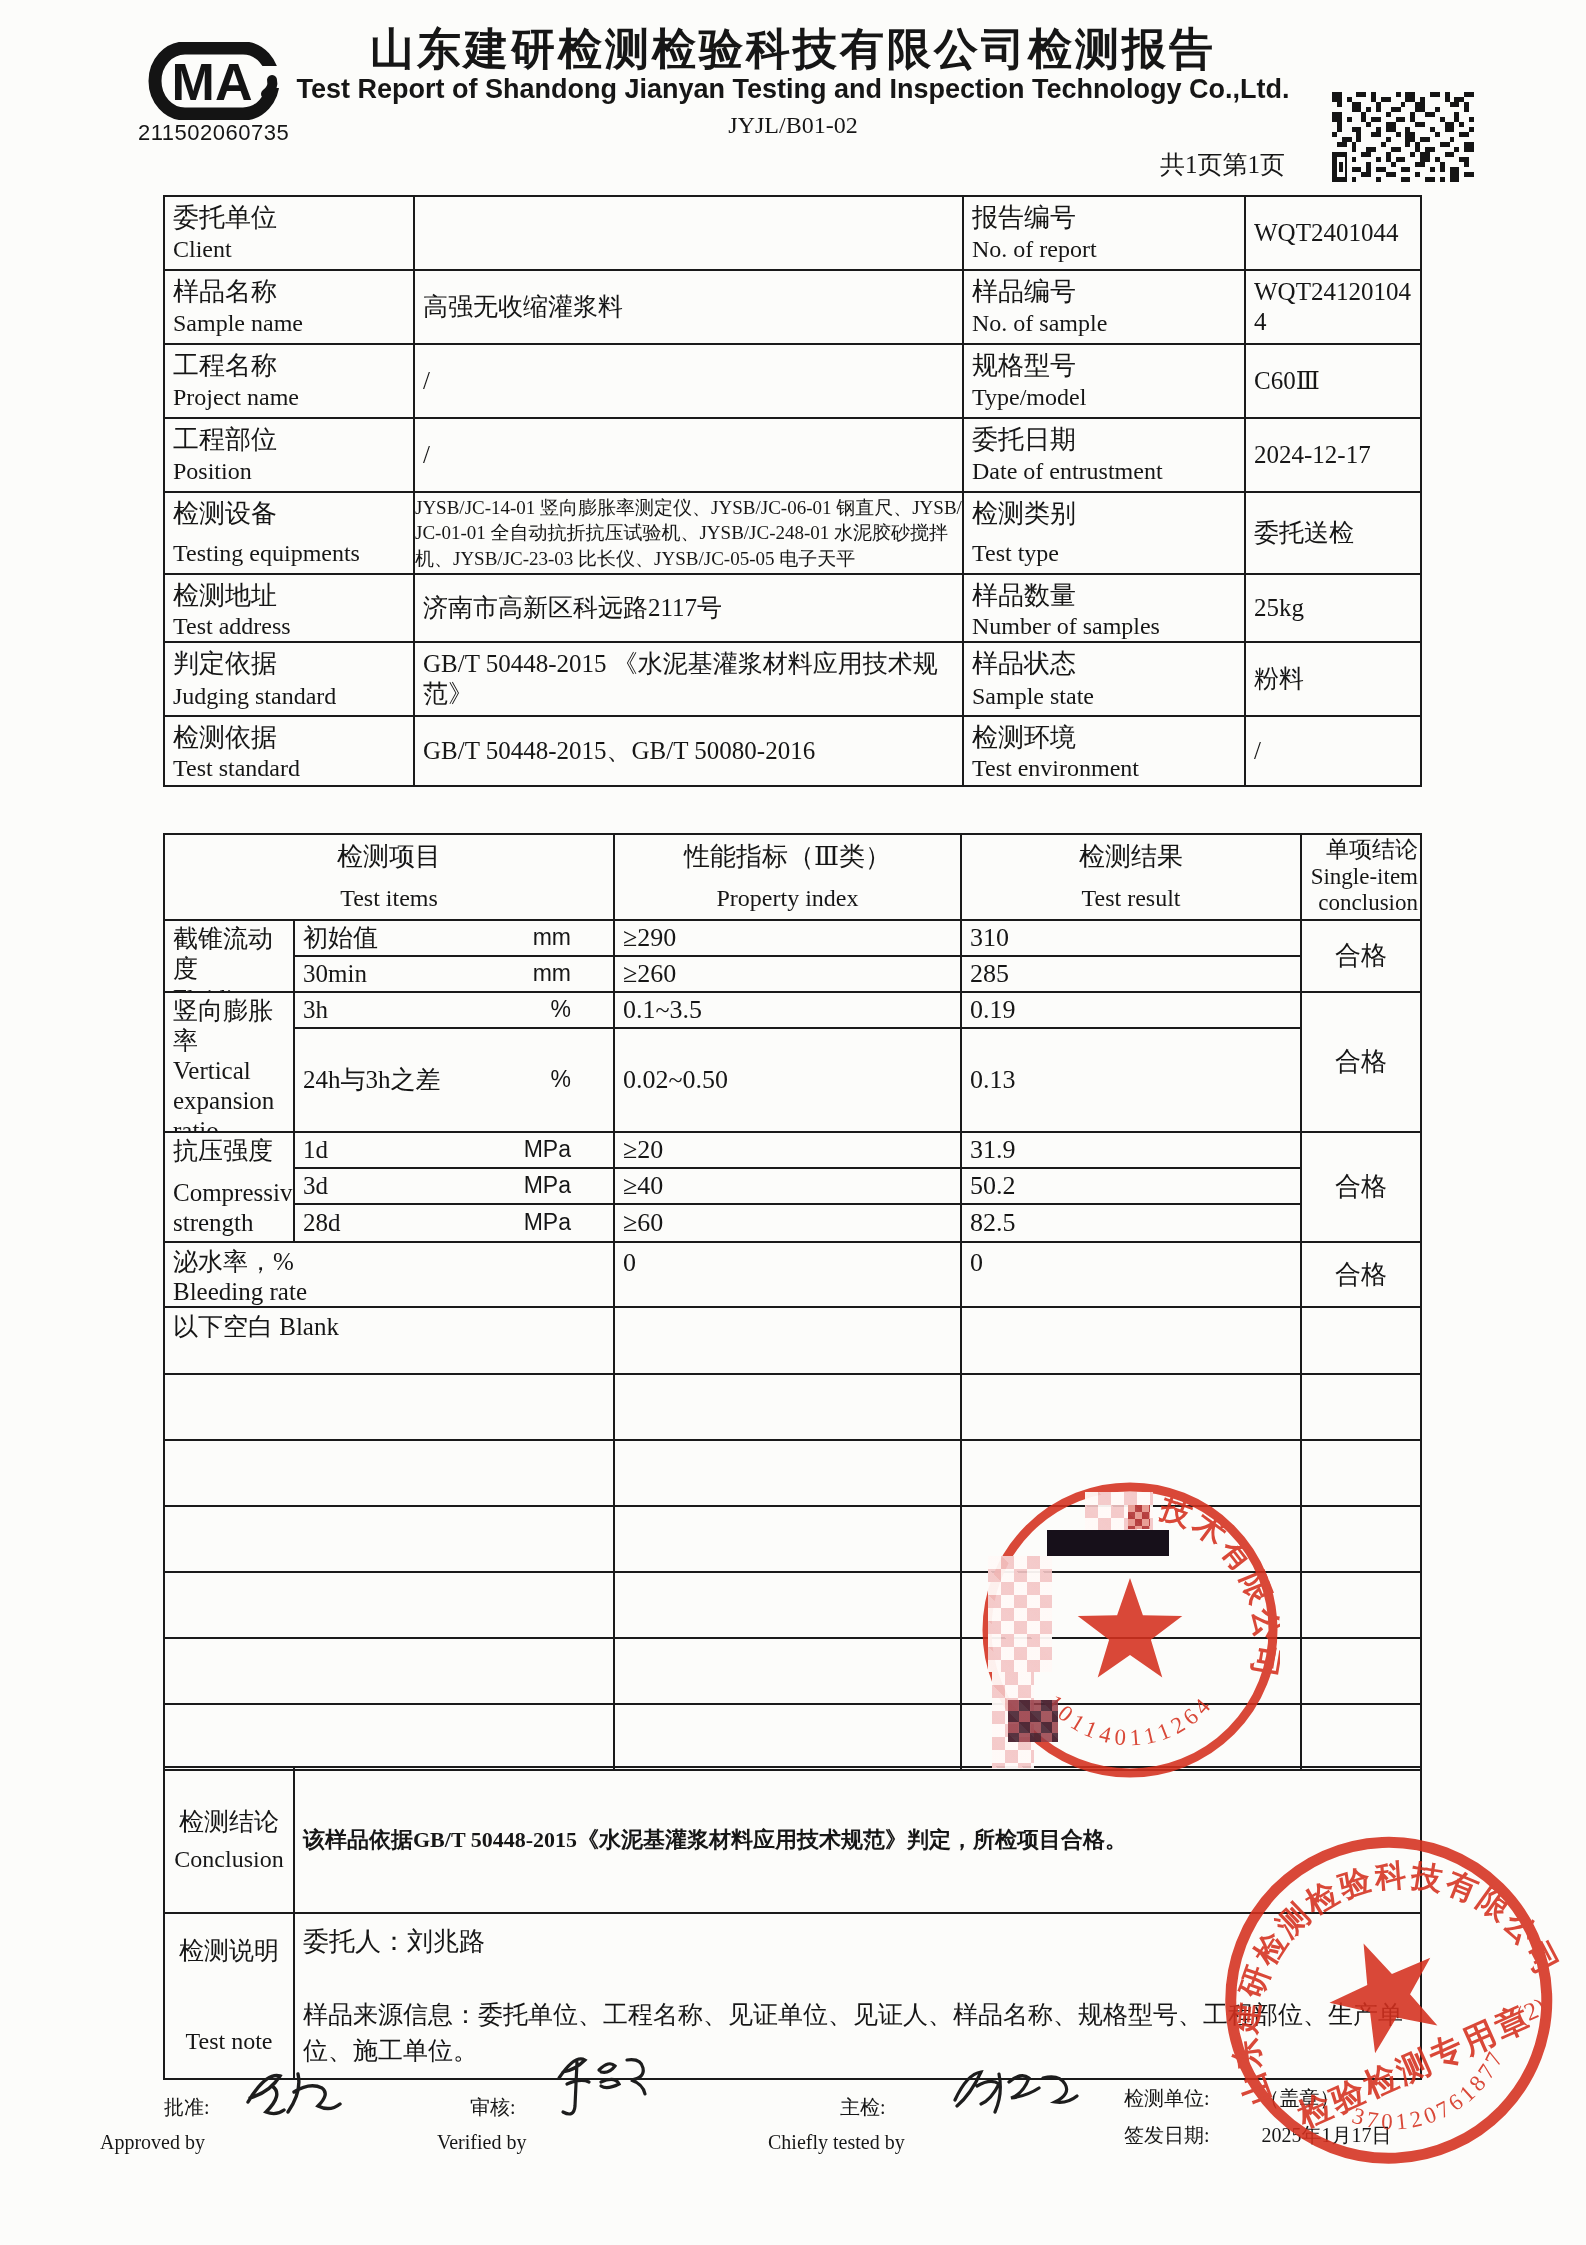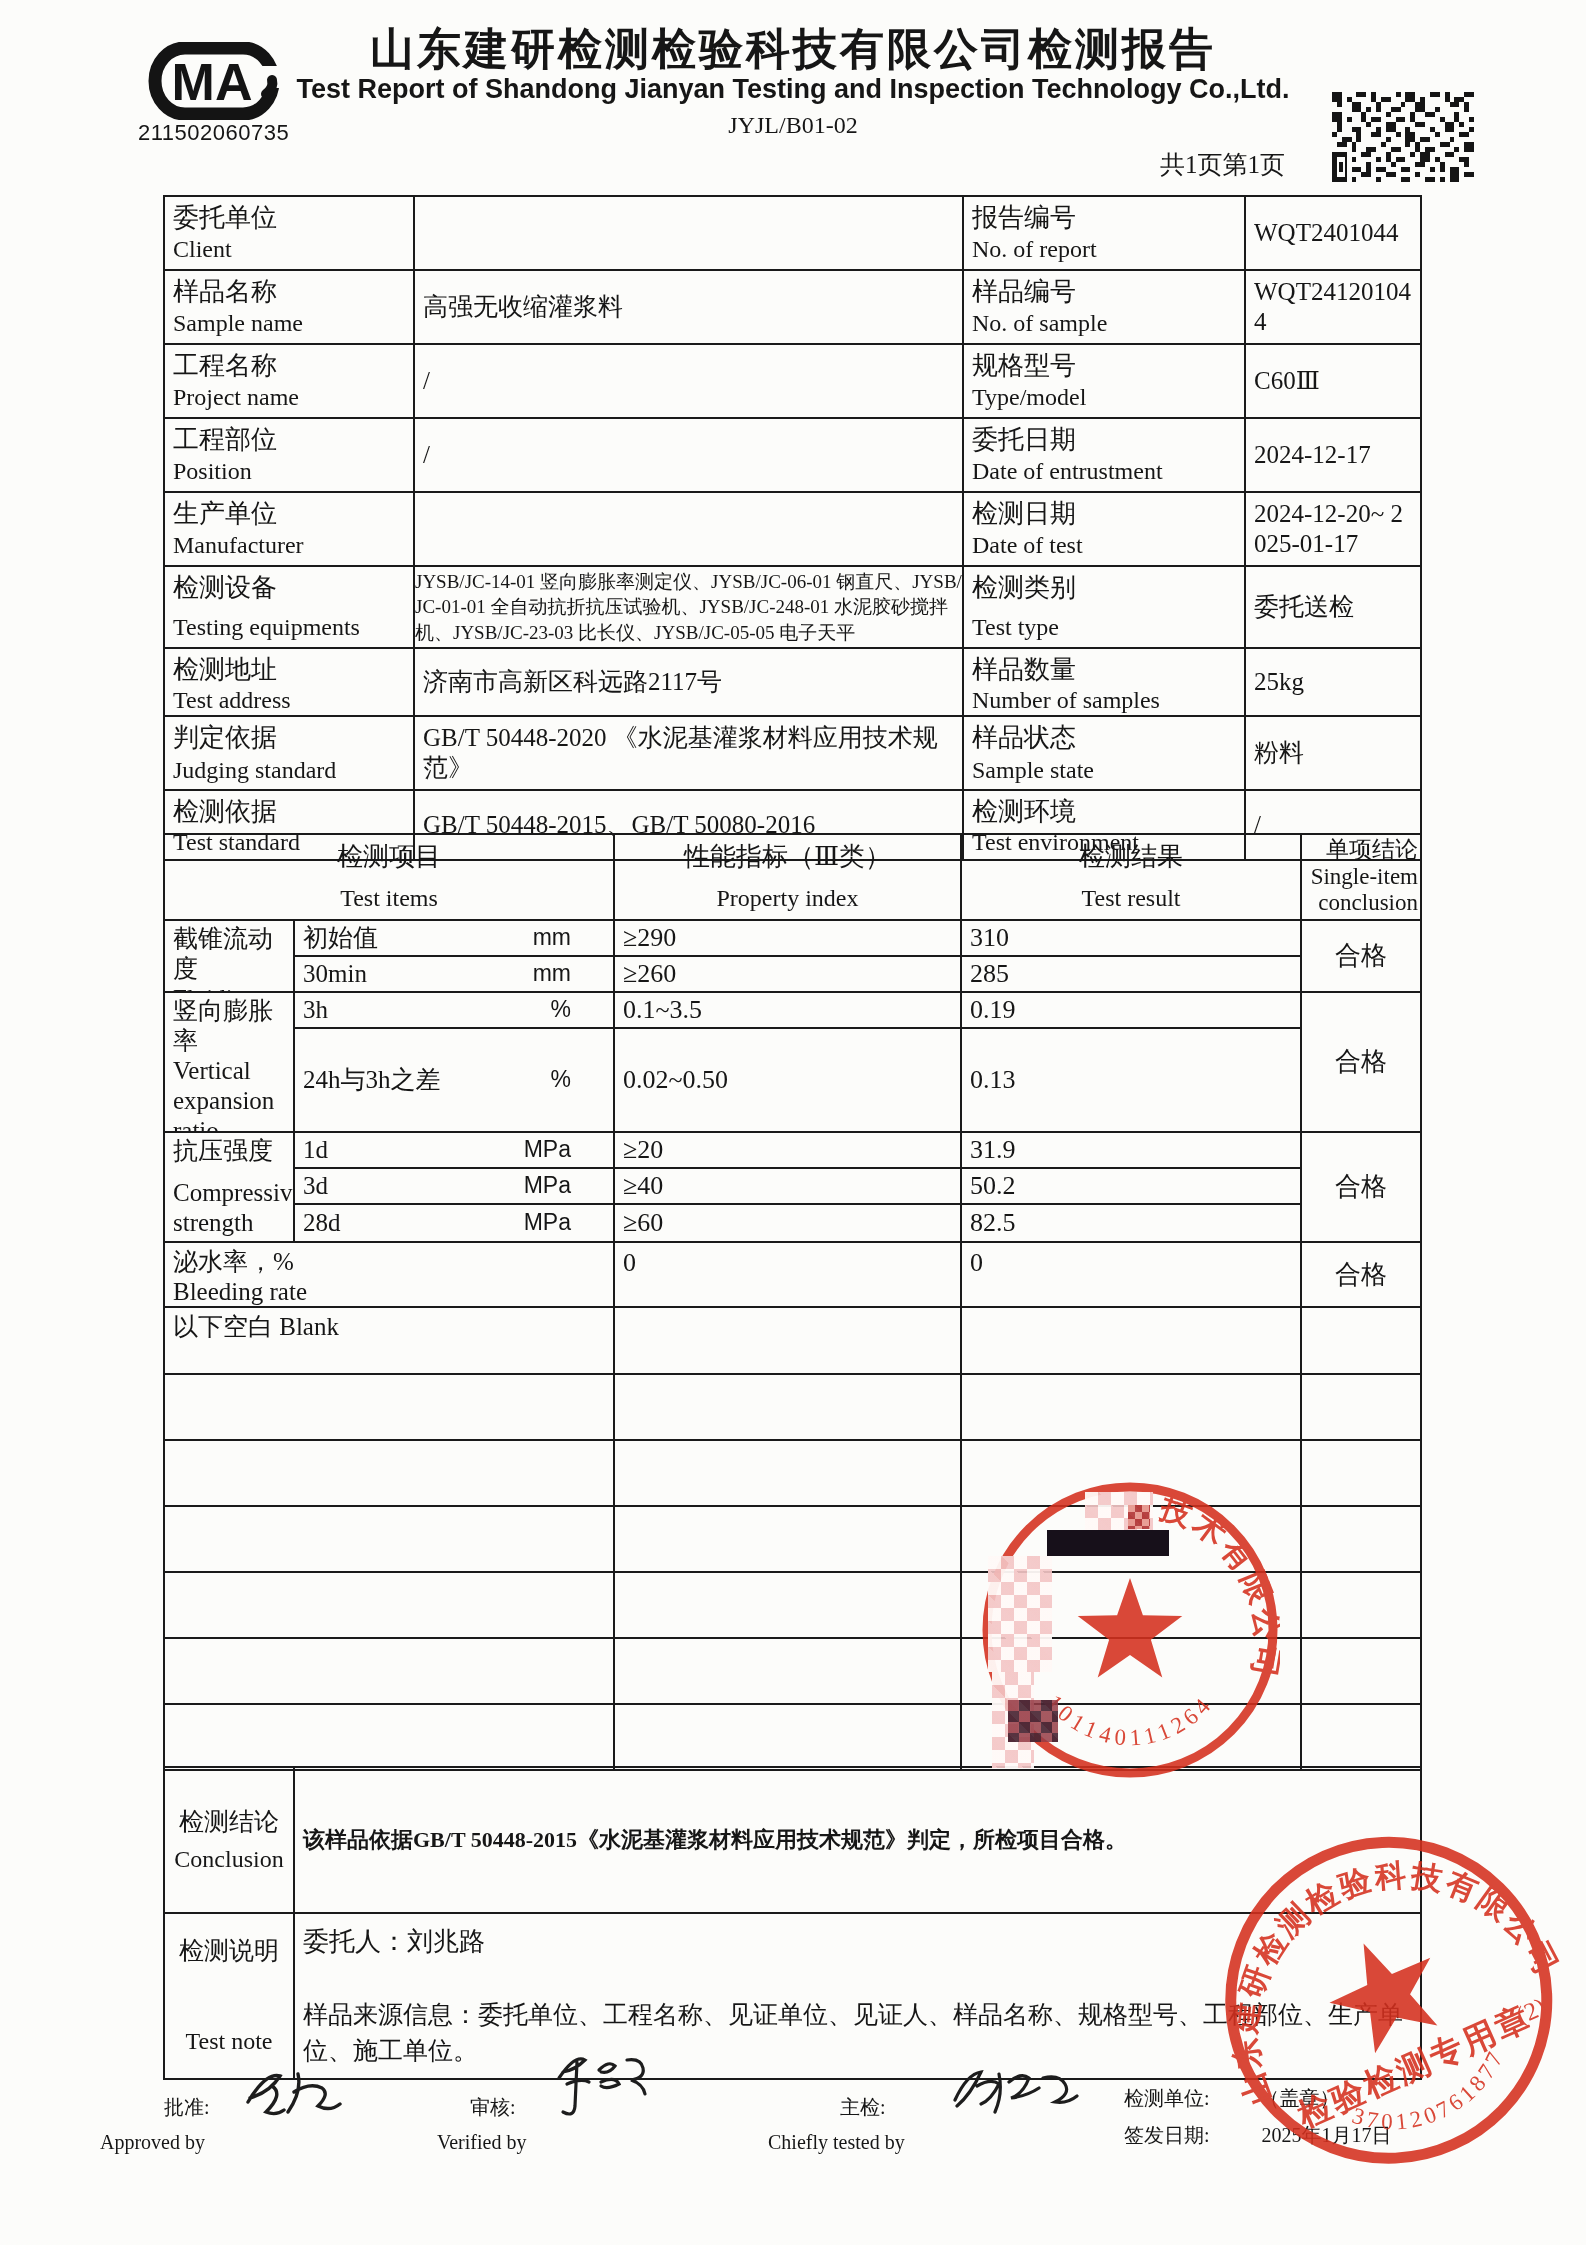--- a/index.html
+++ b/index.html
@@ -247,36 +247,20 @@
           </td>
       <td class="val">/</td>
       <td>
             <div class="lbl" style="height:62px">
               <span class="cn">委托日期</span>
               <span class="en">Date of entrustment</span>
             </div>
           </td>
       <td class="val">2024-12-17</td>
     </tr>
-    <tr style="height:71px">
-      <td>
-            <div class="lbl" style="height:62px">
-              <span class="cn">生产单位</span>
-              <span class="en">Manufacturer</span>
-            </div>
-          </td>
-      <td class="val"></td>
-      <td>
-            <div class="lbl" style="height:62px">
-              <span class="cn">检测日期</span>
-              <span class="en">Date of test</span>
-            </div>
-          </td>
-      <td class="val">2024-12-20~ 2025-01-17</td>
-    </tr>
     <tr style="height:80px">
       <td>
             <div class="lbl" style="height:70px">
               <span class="cn">检测设备</span>
               <span class="en">Testing equipments</span>
             </div>
           </td>
       <td class="val small">JYSB/JC-14-01 竖向膨胀率测定仪、JYSB/JC-06-01 钢直尺、JYSB/JC-01-01 全自动抗折抗压试验机、JYSB/JC-248-01 水泥胶砂搅拌机、JYSB/JC-23-03 比长仪、JYSB/JC-05-05 电子天平</td>
       <td>
             <div class="lbl" style="height:70px">
@@ -302,21 +286,21 @@
           </td>
       <td class="val">25kg</td>
     </tr>
     <tr style="height:71px">
       <td>
             <div class="lbl" style="height:62px">
               <span class="cn">判定依据</span>
               <span class="en">Judging standard</span>
             </div>
           </td>
-      <td class="val">GB/T 50448-2020 《水泥基灌浆材料应用技术规范》</td>
+      <td class="val">GB/T 50448-2015 《水泥基灌浆材料应用技术规范》</td>
       <td>
             <div class="lbl" style="height:62px">
               <span class="cn">样品状态</span>
               <span class="en">Sample state</span>
             </div>
           </td>
       <td class="val">粉料</td>
     </tr>
     <tr style="height:67px">
       <td>

